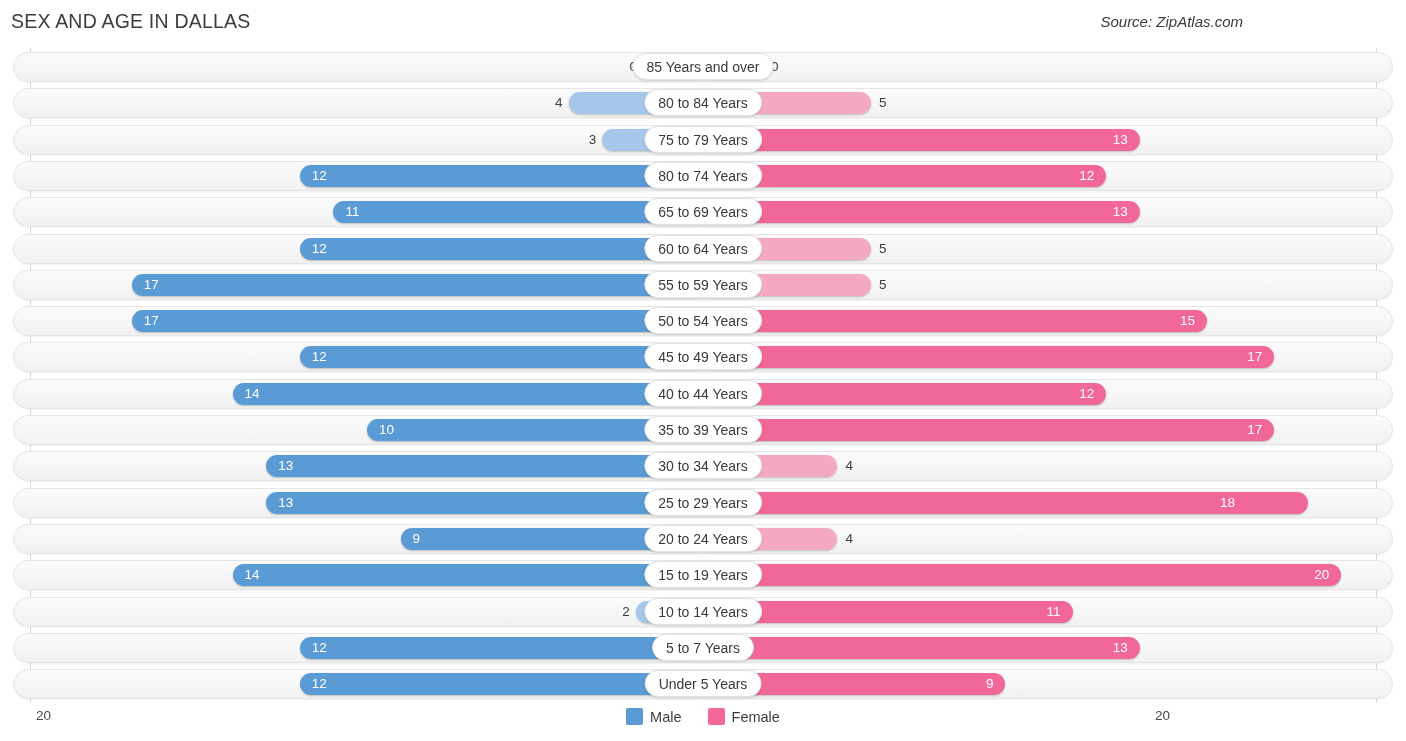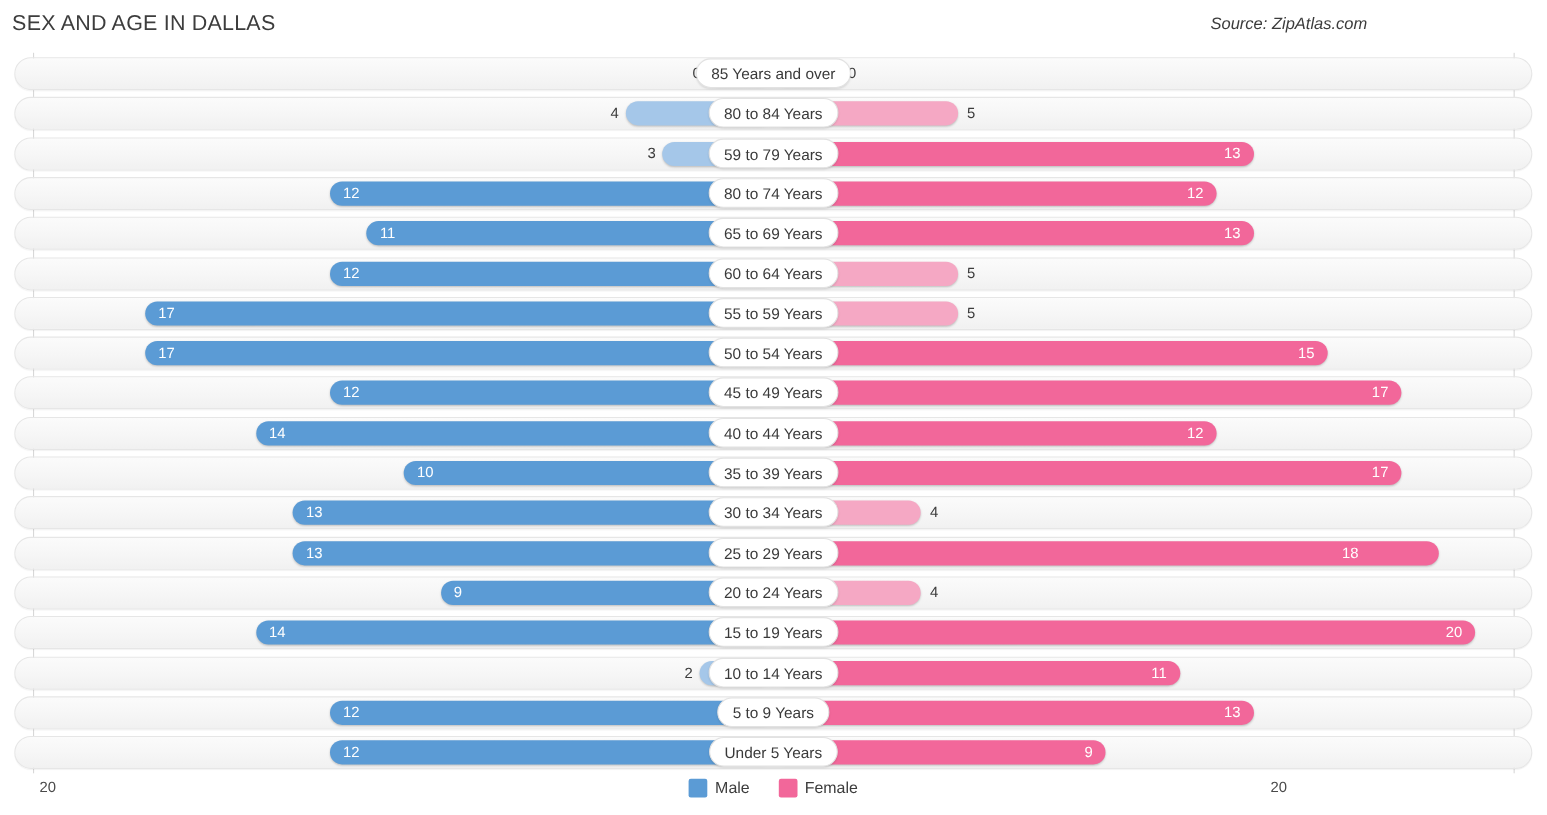--- a/index.html
+++ b/index.html
@@ -124,21 +124,21 @@
         <div class="bar bar-female soft" style="left: 690px; width: 168px;"></div>
         <div class="val outside" style="left: 866px;">5</div>
         <div class="cat-pill" style="left: 690px;">80 to 84 Years</div>
       </div>
       <div class="row" style="top: 76.6px;">
         <div class="track"></div>
         <div class="bar bar-male soft" style="left: 589.2px; width: 100.8px;"></div>
         <div class="val outside" style="left: 567.2px; width: 16px; text-align: right;">3</div>
         <div class="bar bar-female" style="left: 690px; width: 436.8px;"></div>
         <div class="val inside" style="left: 1096.8px; width: 18px; text-align: right;">13</div>
-        <div class="cat-pill" style="left: 690px;">59 to 79 Years</div>
+        <div class="cat-pill" style="left: 690px;">75 to 79 Years</div>
       </div>
       <div class="row" style="top: 112.9px;">
         <div class="track"></div>
         <div class="bar bar-male" style="left: 286.8px; width: 403.2px;"></div>
         <div class="val inside" style="left: 298.8px;">12</div>
         <div class="bar bar-female" style="left: 690px; width: 403.2px;"></div>
         <div class="val inside" style="left: 1063.2px; width: 18px; text-align: right;">12</div>
         <div class="cat-pill" style="left: 690px;">80 to 74 Years</div>
       </div>
       <div class="row" style="top: 149.2px;">
@@ -236,21 +236,21 @@
         <div class="bar bar-female" style="left: 690px; width: 369.6px;"></div>
         <div class="val inside" style="left: 1029.6px; width: 18px; text-align: right;">11</div>
         <div class="cat-pill" style="left: 690px;">10 to 14 Years</div>
       </div>
       <div class="row" style="top: 584.8px;">
         <div class="track"></div>
         <div class="bar bar-male" style="left: 286.8px; width: 403.2px;"></div>
         <div class="val inside" style="left: 298.8px;">12</div>
         <div class="bar bar-female" style="left: 690px; width: 436.8px;"></div>
         <div class="val inside" style="left: 1096.8px; width: 18px; text-align: right;">13</div>
-        <div class="cat-pill" style="left: 690px;">5 to 9 Years</div>
+        <div class="cat-pill" style="left: 690px;">5 to 7 Years</div>
       </div>
       <div class="row" style="top: 621.1px;">
         <div class="track"></div>
         <div class="bar bar-male" style="left: 286.8px; width: 403.2px;"></div>
         <div class="val inside" style="left: 298.8px;">12</div>
         <div class="bar bar-female" style="left: 690px; width: 302.4px;"></div>
         <div class="val inside" style="left: 962.4px; width: 18px; text-align: right;">9</div>
         <div class="cat-pill" style="left: 690px;">Under 5 Years</div>
       </div>
     </div>

